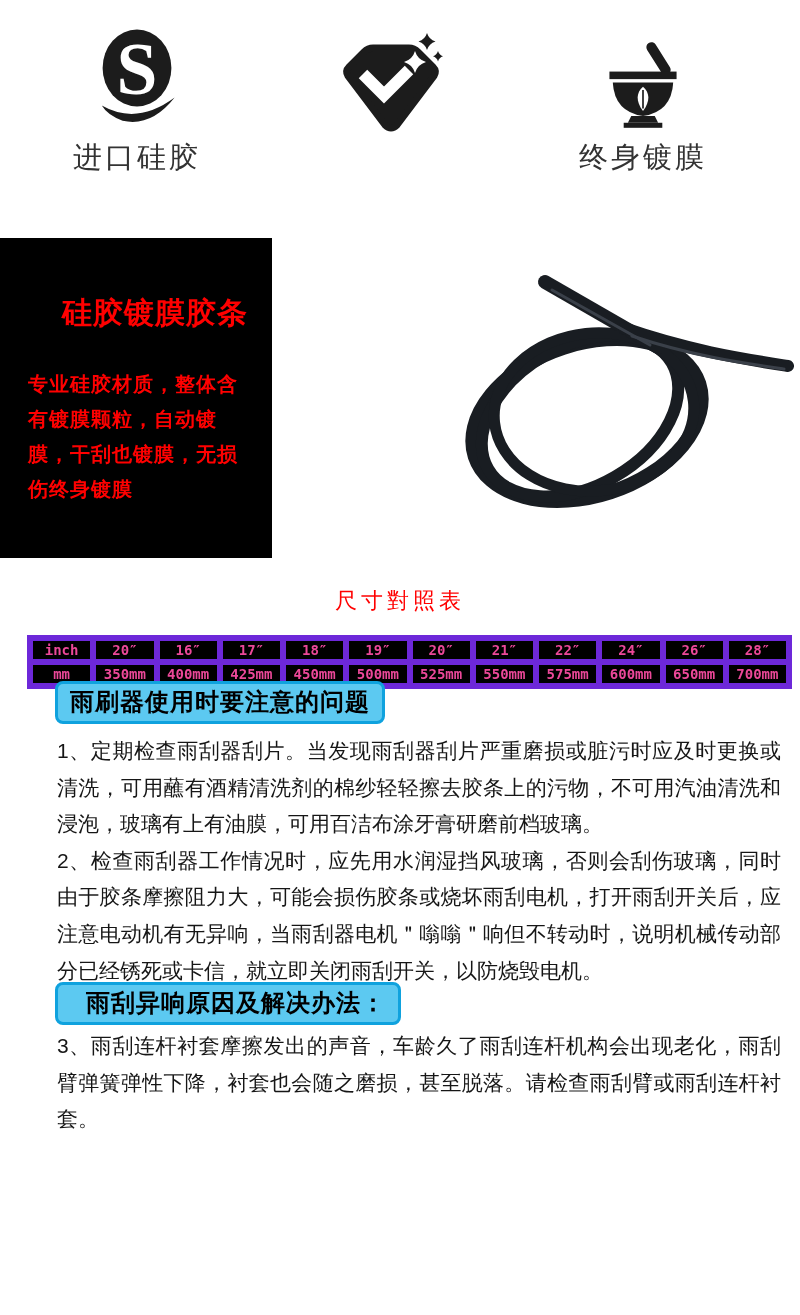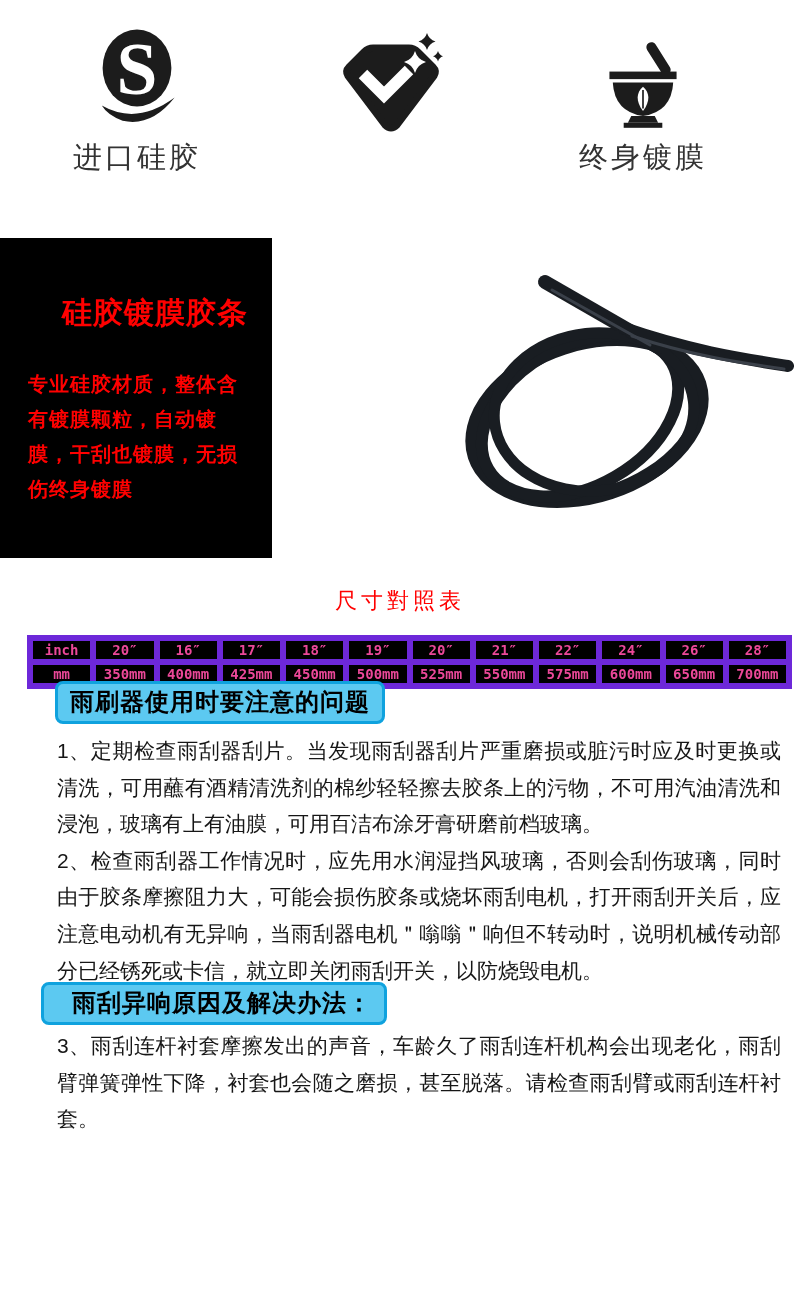--- a/index.html
+++ b/index.html
@@ -49,21 +49,21 @@
     font-size:14px;font-weight:bold;height:15px;padding:1px 0;
   }
   table.size{border:2px solid #000;}
   
   .pill{
     position:absolute;display:inline-block;background:#5cc9f1;
     border:3px solid #0fa2de;border-radius:8px;padding:2px 12px 3px 12px;
     font-size:24px;font-weight:bold;color:#000;letter-spacing:1px;white-space:nowrap;
   }
   #pill-1{left:55px;top:681px;}
-  #pill-2{left:41px;top:982px;padding-left:28px;}
+  #pill-2{left:55px;top:982px;padding-left:28px;}
   .textblock{
     position:absolute;width:724px;left:57px;color:#161616;
     font-size:21px;line-height:36.6px;text-align:justify;
   }
   #textblock-1{top:726px;margin-top:7px;}
   #textblock-2{top:1028px;}
   .textblock p{margin:0;}
 </style>
 </head>
 <body>

